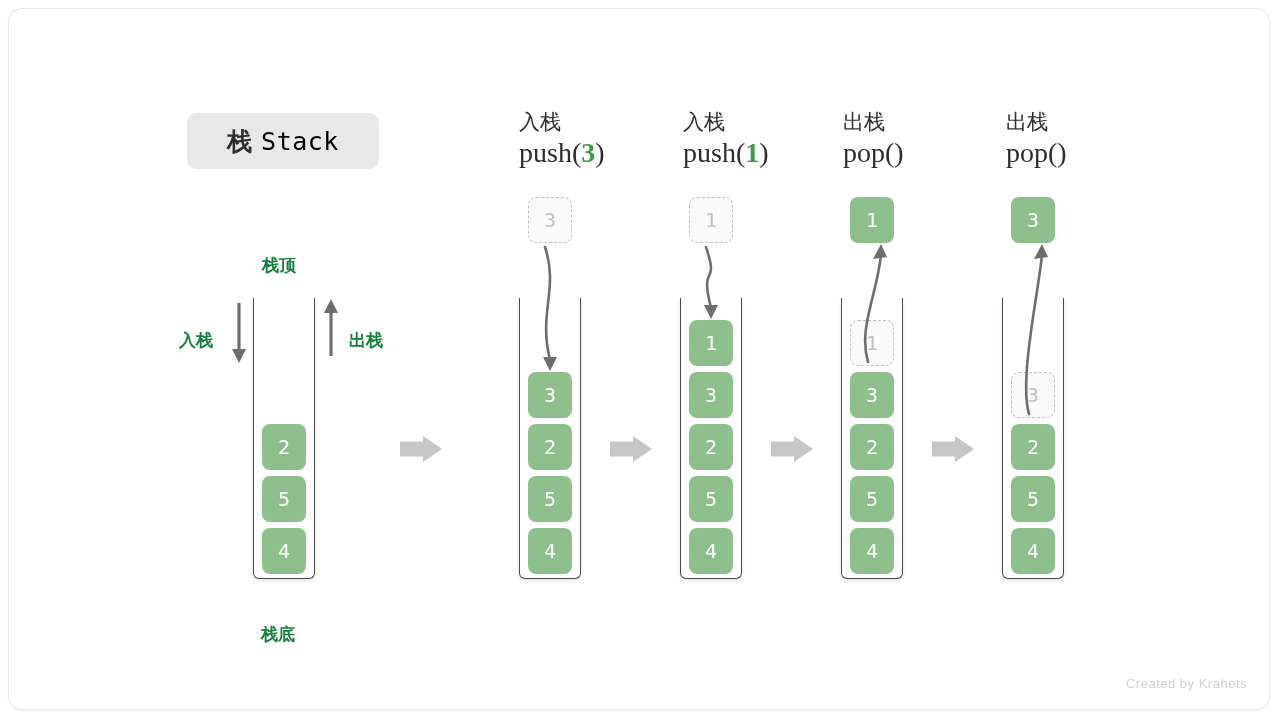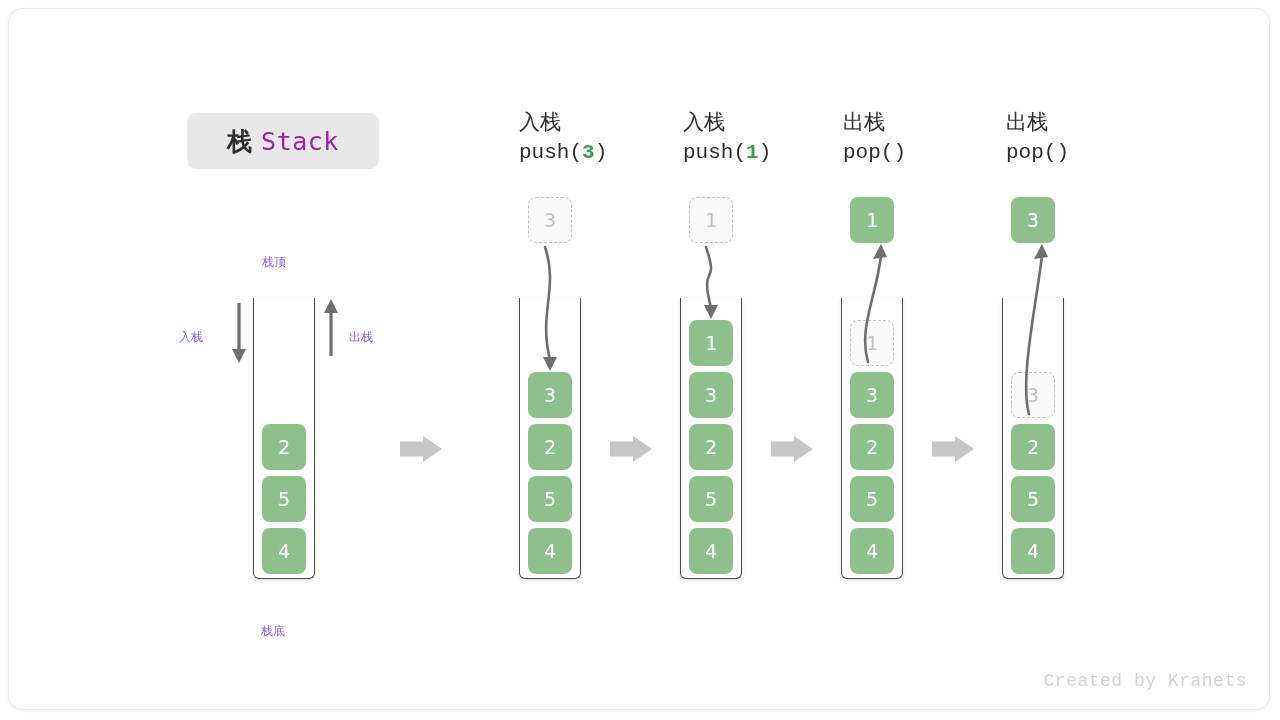--- a/index.html
+++ b/index.html
@@ -45,31 +45,31 @@
   }
   .title-cn {
     font-family: "Liberation Sans", "DejaVu Sans", sans-serif;
     font-weight: bold;
     font-size: 25px;
     color: #2e2e2e;
   }
   .title-en {
     font-family: "DejaVu Sans Mono", "Liberation Mono", monospace;
     font-size: 25px;
-    color: #a21caf;
+    color: #000000;
     letter-spacing: 0.5px;
   }
 
   
   .cn-label {
     position: absolute;
     font-family: "Liberation Sans", "DejaVu Sans", sans-serif;
-    font-weight: normal;
-    font-size: 12px;
-    color: #8b5cf6;
+    font-weight: bold;
+    font-size: 17px;
+    color: #15803d;
     white-space: nowrap;
   }
 
   
   #label-top {
     left: 253px; top: 245px;
   }
   #label-bottom {
     left: 252px; top: 614px;
   }
@@ -124,22 +124,22 @@
     white-space: nowrap;
   }
   .col-head .ch-cn {
     font-family: "Liberation Sans", "DejaVu Sans", sans-serif;
     font-size: 21px;
     color: #2c2c2c;
     display: block;
     line-height: 30px;
   }
   .col-head .ch-code {
-    font-family: Liberation Mono, monospace;
-    font-size: 21px;
+    font-family: Liberation Serif, serif;
+    font-size: 28px;
     color: #2c2c2c;
     display: block;
     line-height: 32px;
   }
   .col-head .ch-code .arg {
     color: #3f9a4e;
     font-weight: bold;
   }
 
   svg.overlay {
@@ -148,22 +148,22 @@
     width: 1262px;
     height: 702px;
     pointer-events: none;
   }
 
   
   #footer {
     position: absolute;
     right: 22px;
     bottom: 18px;
-    font-family: Liberation Mono, monospace;
-    font-size: 18px;
+    font-family: Liberation Sans, sans-serif;
+    font-size: 13px;
     color: #d2d2d2;
     letter-spacing: 0.5px;
   }
 </style>
 </head>
 <body>
 
 <div id="canvas">
 
   <div id="title-chip">

